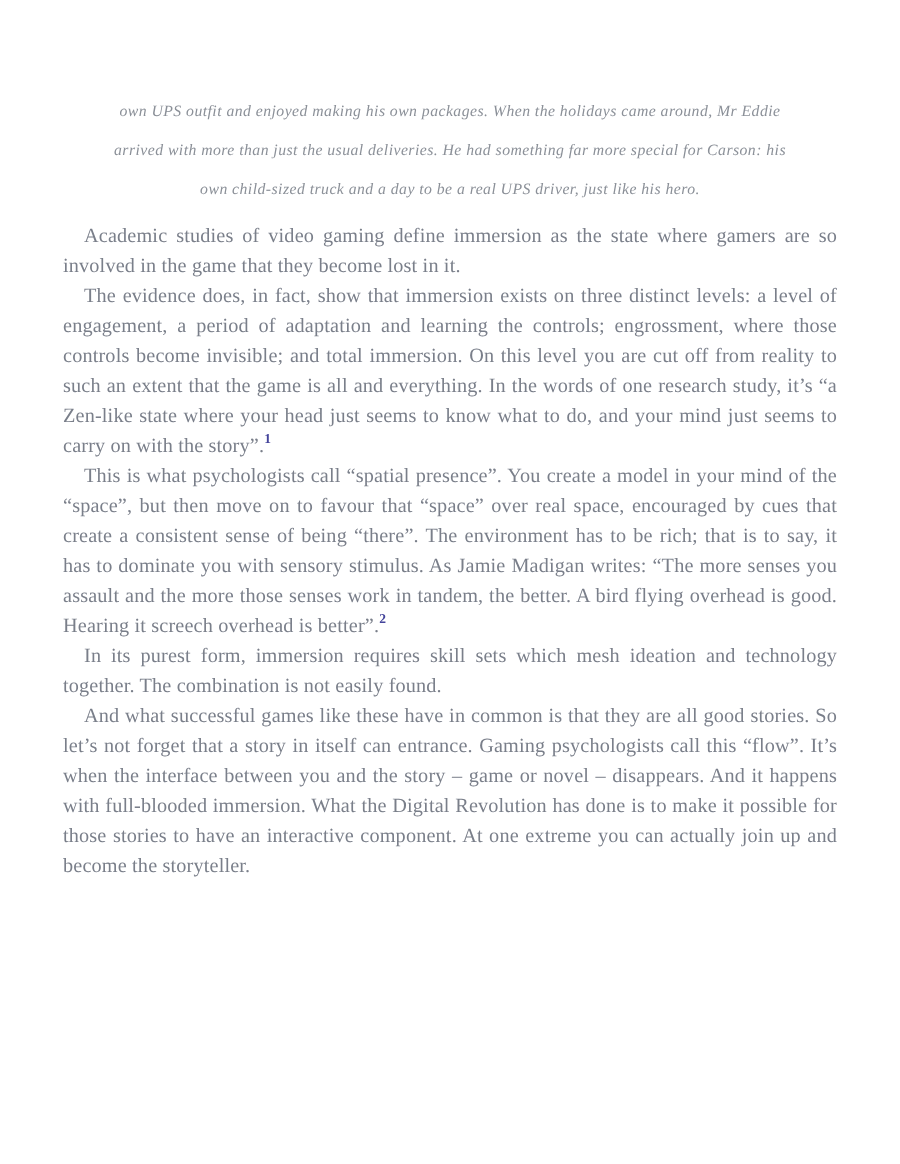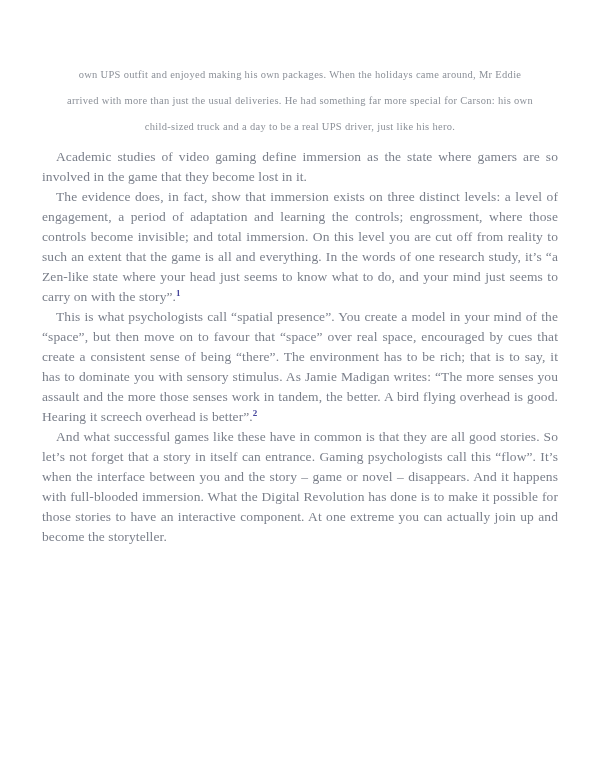--- a/index.html
+++ b/index.html
@@ -13,20 +13,21 @@
     height: 776px;
     background: var(--background, #ffffff);
     overflow: hidden;
     font-family: "Liberation Serif", serif;
   }
   .intro-quote {
     margin: 62px auto 0;
     width: 468px;
     text-align: center;
     font-family: "Liberation Serif", serif;
+    font-style: italic;
     font-size: 10.5px;
     line-height: 26px;
     letter-spacing: 0.3px;
     color: var(--intro-text, #8b9098);
   }
   .body-text {
     margin: 7px 42px 0;
   }
   .body-text p {
     margin: 0;
@@ -57,19 +58,20 @@
   <div class="intro-quote">own UPS outfit and enjoyed making his own packages. When the holidays came around, Mr Eddie arrived with more than just the usual deliveries. He had something far more special for Carson: his own child-sized truck and a day to be a real UPS driver, just like his hero.</div>
 
   <div class="body-text">
 
     <p><span>Academic studies of video gaming define immersion as the state where gamers are so involved in the game that they become lost in it.</span></p>
 
     <p><span>The evidence does, in fact, show that immersion exists on three distinct levels: a level of engagement, a period of adaptation and learning the controls; engrossment, where those controls become invisible; and total immersion. On this level you are cut off from reality to such an extent that the game is all and everything. In the words of one research study, it’s “a Zen-like state where your head just seems to know what to do, and your mind just seems to carry on with the story”.</span><sup class="footnote-ref">1</sup></p>
 
     <p><span>This is what psychologists call “spatial presence”. You create a model in your mind of the “space”, but then move on to favour that “space” over real space, encouraged by cues that create a consistent sense of being “there”. The environment has to be rich; that is to say, it has to dominate you with sensory stimulus. As Jamie Madigan writes: “The more senses you assault and the more those senses work in tandem, the better. A bird flying overhead is good. Hearing it screech overhead is better”.</span><sup class="footnote-ref">2</sup></p>
 
+    <p><span>In its purest form, immersion requires skill sets which mesh ideation and technology together. The combination is not easily found.</span></p>
 
 
     <p><span>And what successful games like these have in common is that they are all good stories. So let’s not forget that a story in itself can entrance. Gaming psychologists call this “flow”. It’s when the interface between you and the story – game or novel – disappears. And it happens with full-blooded immersion. What the Digital Revolution has done is to make it possible for those stories to have an interactive component. At one extreme you can actually join up and become the storyteller.</span></p>
 
   </div>
 
 </div>
 
 </body></html>

